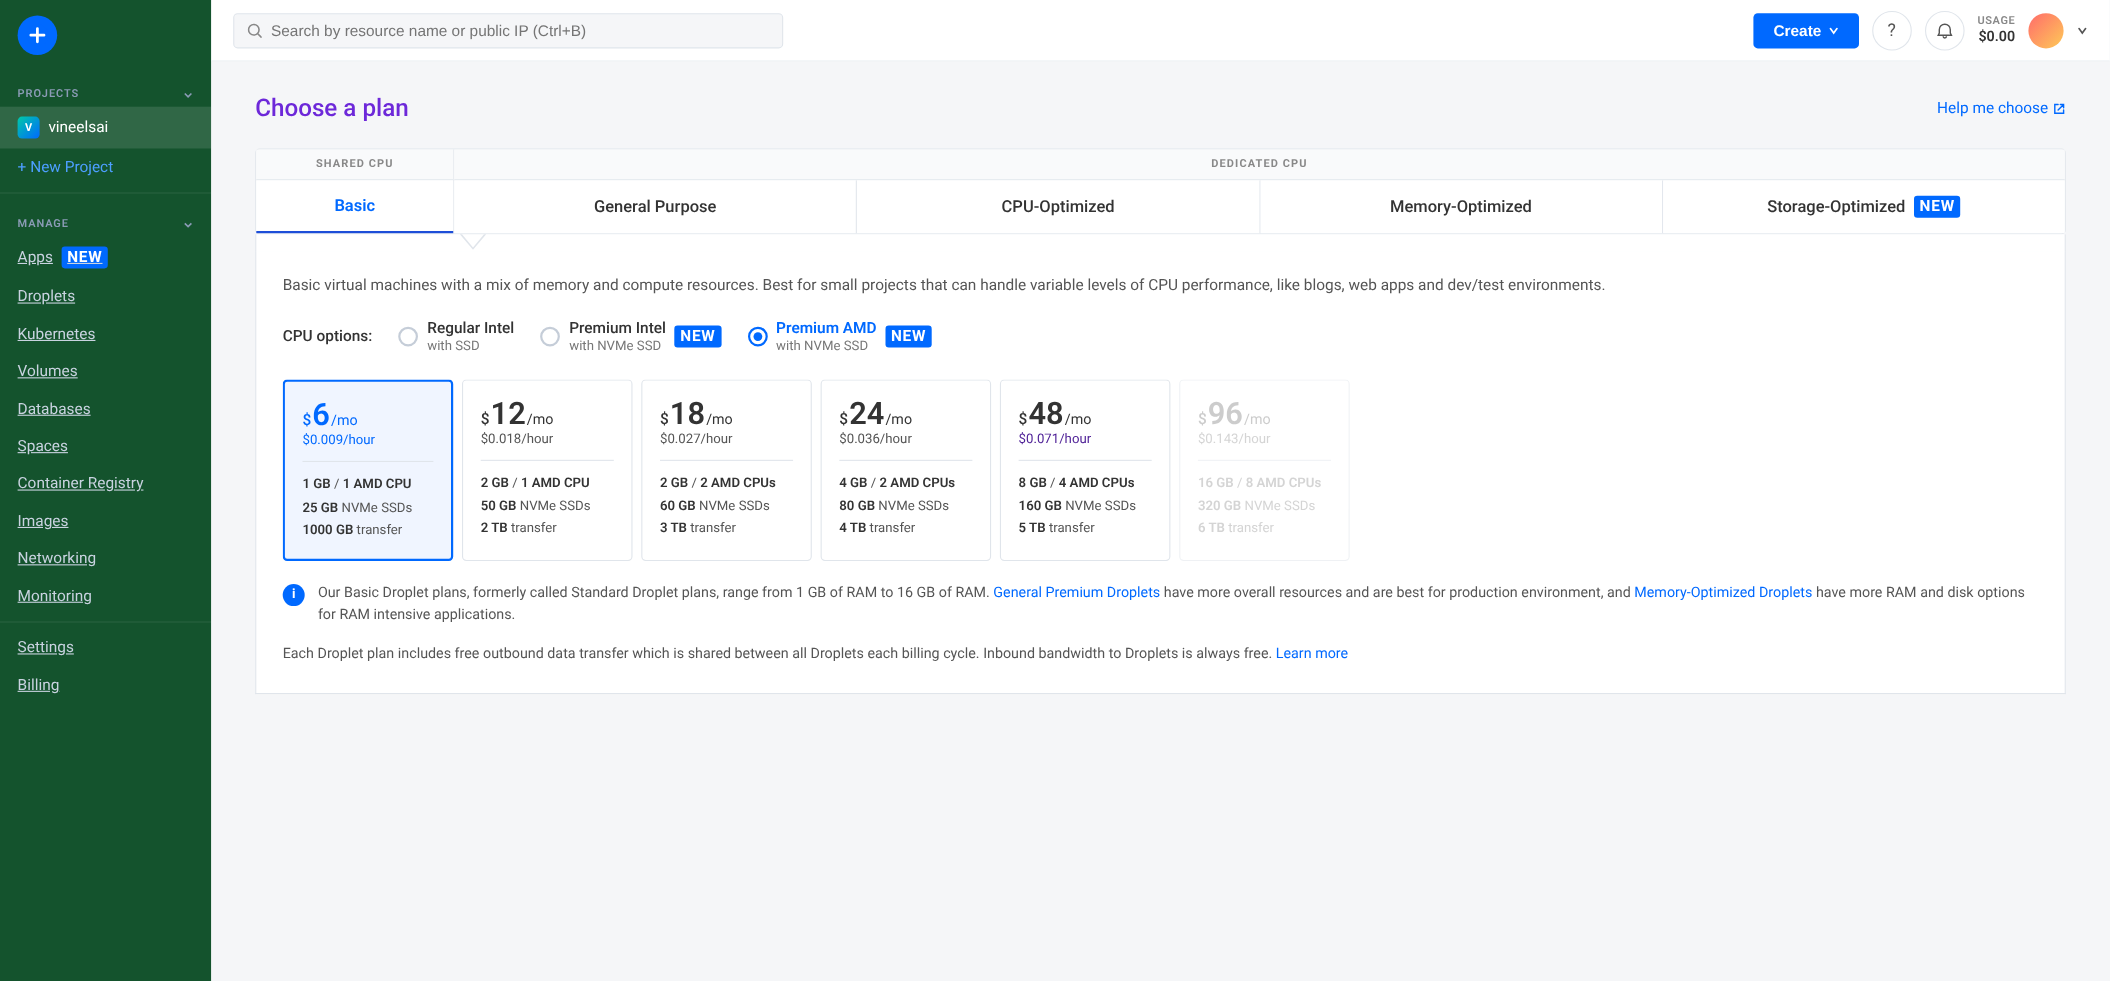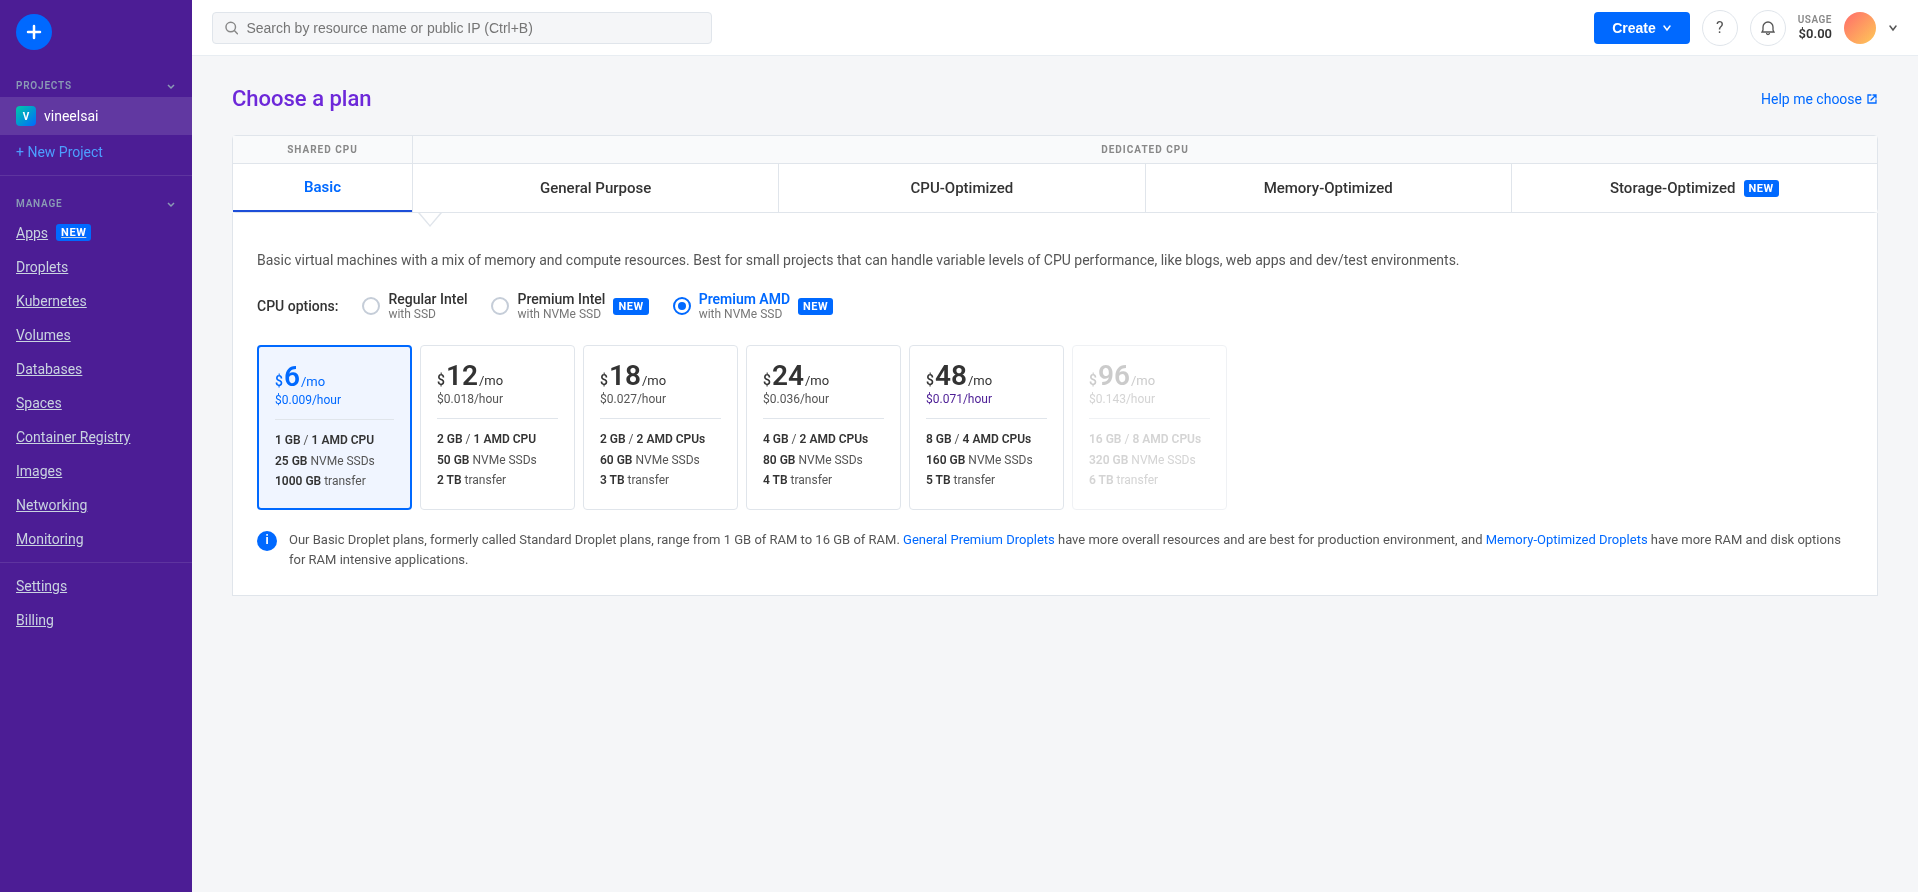--- a/index.html
+++ b/index.html
@@ -2,21 +2,21 @@
 <html><head>
   <meta charset="utf-8">
   <style>
     * { box-sizing: border-box; margin: 0; padding: 0; }
     body { font-family: -apple-system, BlinkMacSystemFont, 'Segoe UI', Roboto, sans-serif; background: #f5f6f8; display: flex; height: 892px; overflow: hidden; }
 
     
     .sidebar {
       width: 192px;
       min-width: 192px;
-      background: #4c1d95;
+      background: #14532d;
       color: #fff;
       display: flex;
       flex-direction: column;
       height: 892px;
       overflow-y: auto;
     }
     .sidebar-logo {
       padding: 14px 16px;
       display: flex;
       align-items: center;
@@ -68,21 +68,21 @@
       display: flex; align-items: center;
       padding: 9px 16px;
       cursor: pointer;
       font-size: 14px;
       color: #4d9fff;
       gap: 8px;
     }
     .badge-new {
       background: #0069ff;
       color: white;
-      font-size: 11px;
+      font-size: 14px;
       font-weight: 700;
       padding: 2px 5px;
       border-radius: 3px;
       letter-spacing: 0.05em;
     }
     .sidebar-divider { border: none; border-top: 1px solid rgba(255,255,255,0.1); margin: 6px 0; }
 
     
     .main-area {
       flex: 1;
@@ -674,16 +674,20 @@
         <div class="info-icon">i</div>
         <span>
           Our Basic Droplet plans, formerly called Standard Droplet plans, range from 1 GB of RAM to 16 GB of RAM.
           <a class="info-link">General Premium Droplets</a>
           have more overall resources and are best for production environment, and
           <a class="info-link">Memory-Optimized Droplets</a>
           have more RAM and disk options for RAM intensive applications.
         </span>
       </div>
 
+      <p class="bottom-note">
+        Each Droplet plan includes free outbound data transfer which is shared between all Droplets each billing cycle. Inbound bandwidth to Droplets is always free.
+        <a class="info-link">Learn more</a>
+      </p>
 
     </div>
   </div>
 </div>
 
 </body></html>

